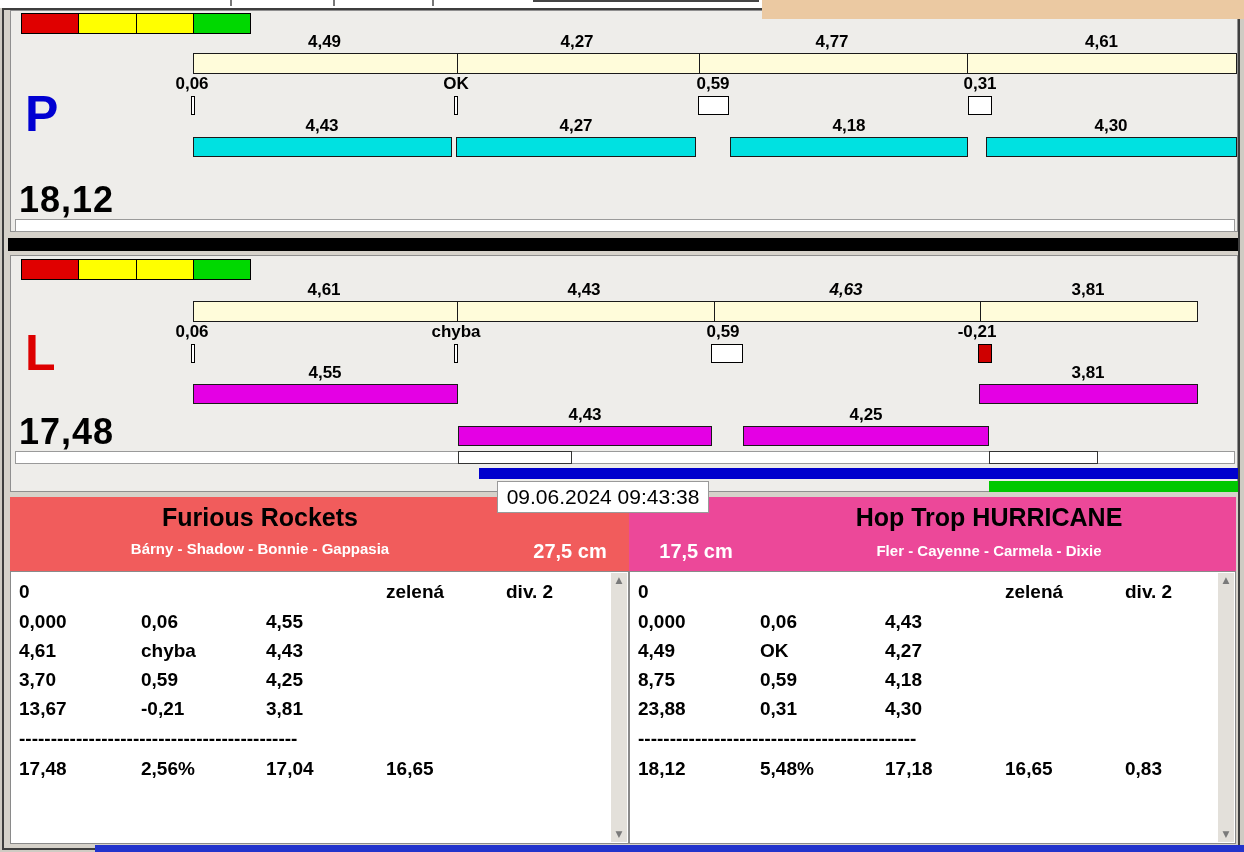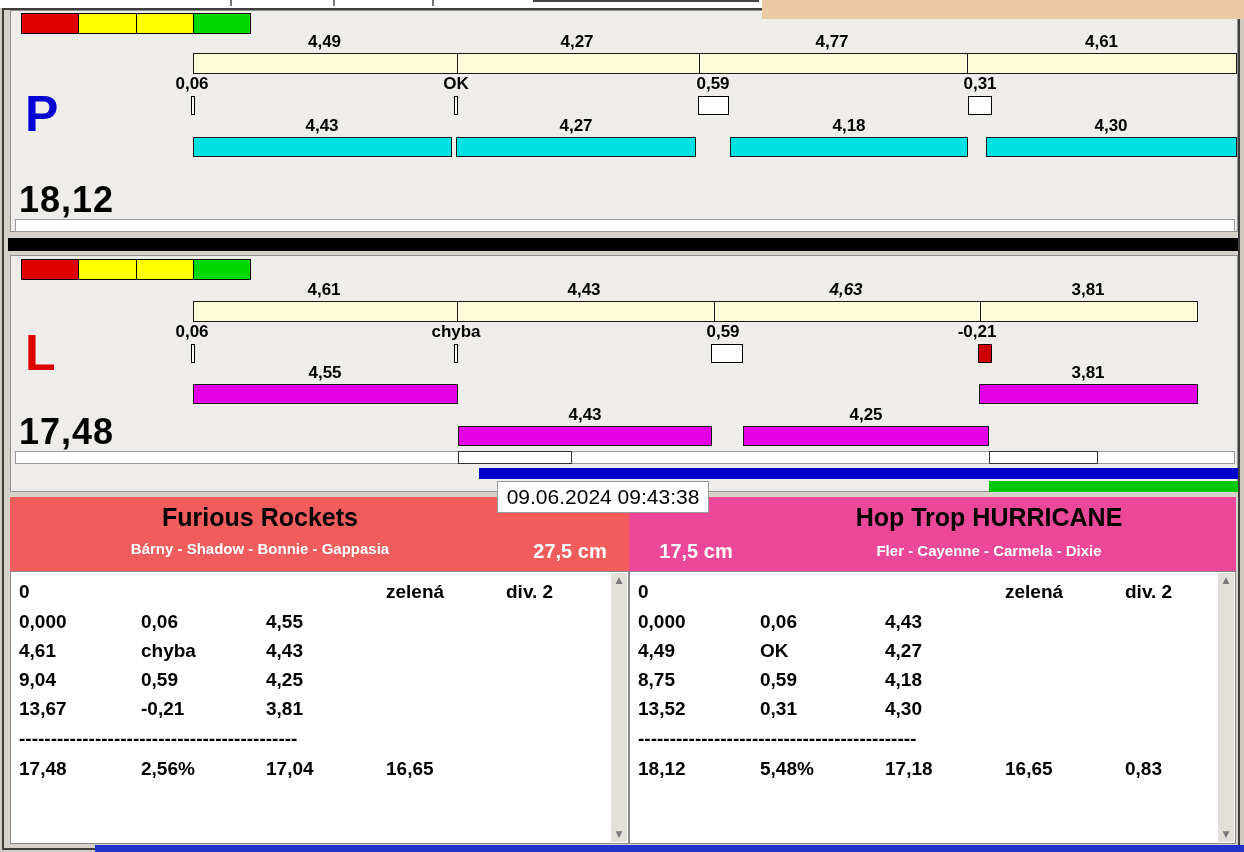--- a/index.html
+++ b/index.html
@@ -191,21 +191,21 @@
       <span class="c5"></span>
     </div>
     <div class="drow" style="top:68px;">
       <span class="c1">4,61</span>
       <span class="c2">chyba</span>
       <span class="c3">4,43</span>
       <span class="c4"></span>
       <span class="c5"></span>
     </div>
     <div class="drow" style="top:97px;">
-      <span class="c1">9,04</span>
+      <span class="c1">3,70</span>
       <span class="c2">0,59</span>
       <span class="c3">4,25</span>
       <span class="c4"></span>
       <span class="c5"></span>
     </div>
     <div class="drow" style="top:126px;">
       <span class="c1">13,67</span>
       <span class="c2">-0,21</span>
       <span class="c3">3,81</span>
       <span class="c4"></span>
@@ -248,21 +248,21 @@
       <span class="c5"></span>
     </div>
     <div class="drow" style="top:97px;">
       <span class="c1">8,75</span>
       <span class="c2">0,59</span>
       <span class="c3">4,18</span>
       <span class="c4"></span>
       <span class="c5"></span>
     </div>
     <div class="drow" style="top:126px;">
-      <span class="c1">13,52</span>
+      <span class="c1">23,88</span>
       <span class="c2">0,31</span>
       <span class="c3">4,30</span>
       <span class="c4"></span>
       <span class="c5"></span>
     </div>
     <div class="sep" style="top:156px;">--------------------------------------------</div>
     <div class="drow" style="top:186px;">
       <span class="c1">18,12</span>
       <span class="c2">5,48%</span>
       <span class="c3">17,18</span>

